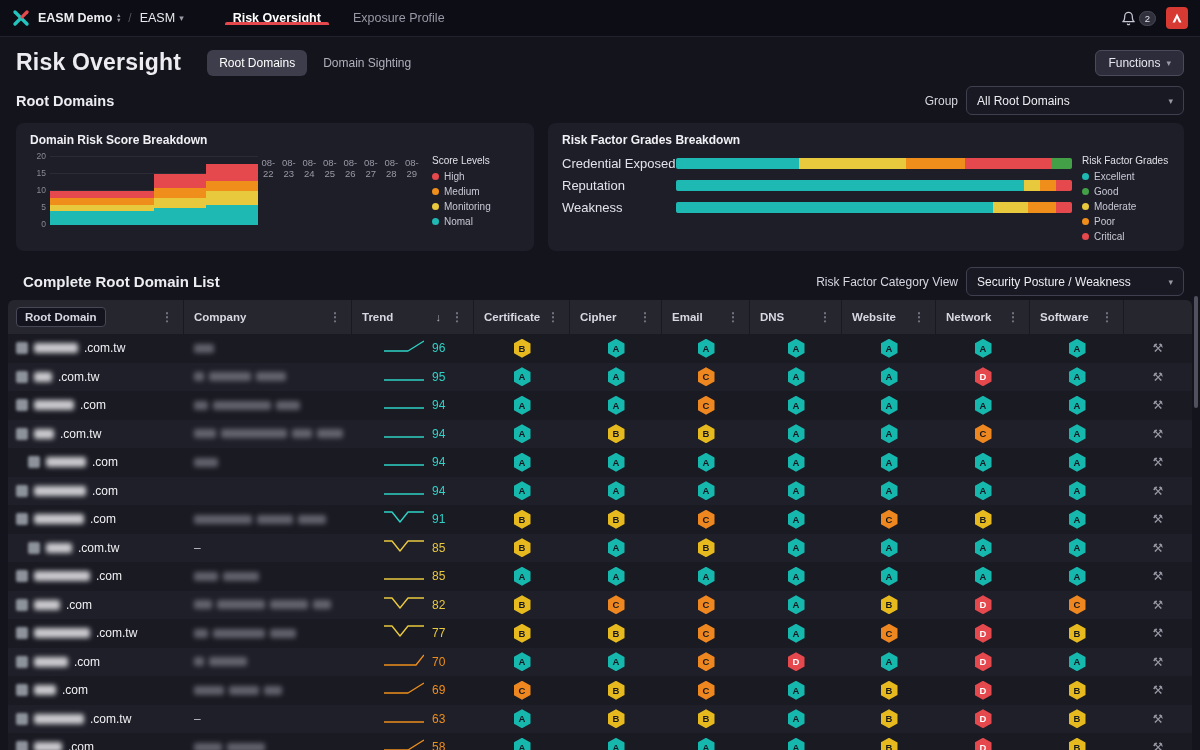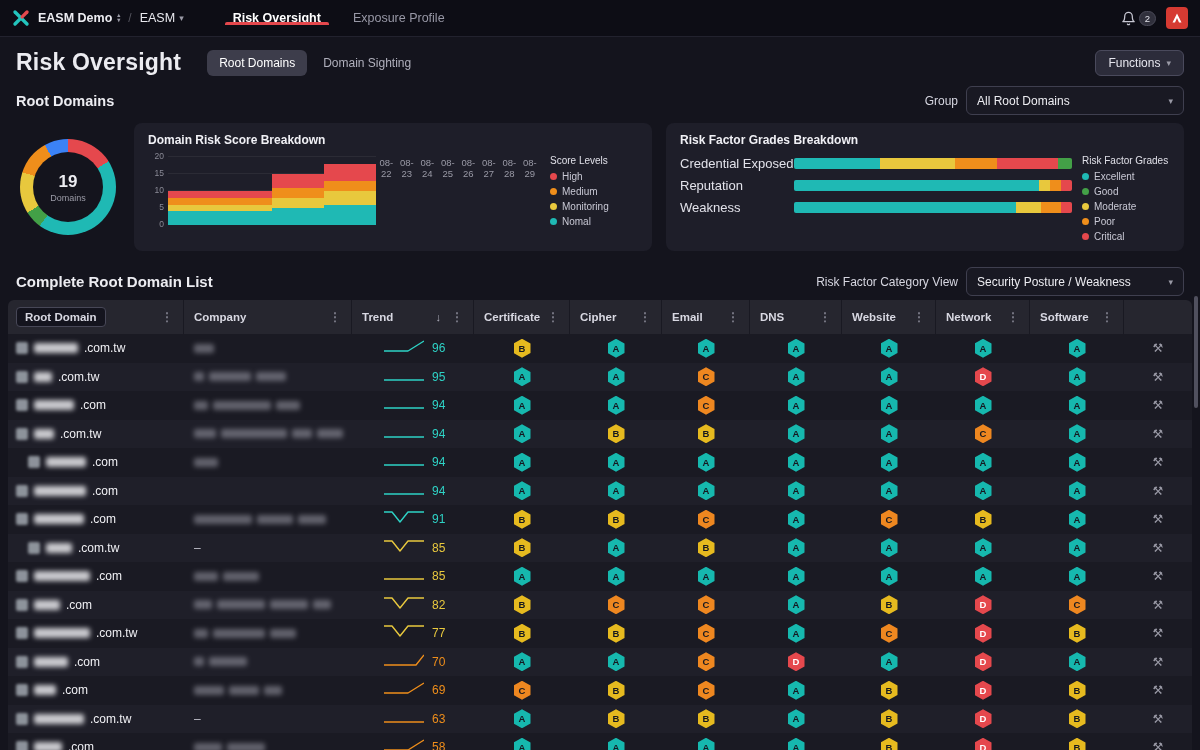--- a/index.html
+++ b/index.html
@@ -169,28 +169,20 @@
   <div class="right-ctrl">
     <span class="ctrl-label">Group</span>
     <div class="select">
       <span>All Root Domains</span>
       <span class="chev">▾</span>
     </div>
   </div>
 </div>
 
 <div class="charts-row">
-  <div class="donut-wrap">
-    <div class="donut" style="background: conic-gradient(rgb(229, 72, 77) 0deg, rgb(229, 72, 77) 57.6deg, rgb(31, 185, 180) 57.6deg, rgb(31, 185, 180) 216deg, rgb(67, 160, 71) 216deg, rgb(67, 160, 71) 237.6deg, rgb(232, 200, 61) 237.6deg, rgb(232, 200, 61) 288deg, rgb(239, 142, 27) 288deg, rgb(239, 142, 27) 331.2deg, rgb(59, 130, 246) 331.2deg, rgb(59, 130, 246) 360deg);">
-      <div class="donut-center">
-        <div class="donut-count">19</div>
-        <div class="donut-caption">Domains</div>
-      </div>
-    </div>
-  </div>
 
   <div class="card card1">
     <div class="card-title">Domain Risk Score Breakdown</div>
     <div class="bchart">
       <div class="yaxis">
           <span class="ytick" style="bottom: -4px;">0</span>
           <span class="ytick" style="bottom: 13px;">5</span>
           <span class="ytick" style="bottom: 30px;">10</span>
           <span class="ytick" style="bottom: 47px;">15</span>
           <span class="ytick" style="bottom: 64px;">20</span>
@@ -357,21 +349,21 @@
             <div class="litem">
               <span class="ldot" style="background: rgb(229, 72, 77);"></span>
               <span>Critical</span>
             </div>
           </div>
       </div>
     </div>
   </div>
 </div>
 
-<div class="section-row" style="padding-top:8px;">
+<div class="section-row" style="padding-top:8px;margin-left:7px;">
   <div class="section-title" style="font-size:15px;">Complete Root Domain List</div>
   <div class="right-ctrl">
     <span class="ctrl-label">Risk Factor Category View</span>
     <div class="select">
       <span>Security Posture / Weakness</span>
       <span class="chev">▾</span>
     </div>
   </div>
 </div>
 

